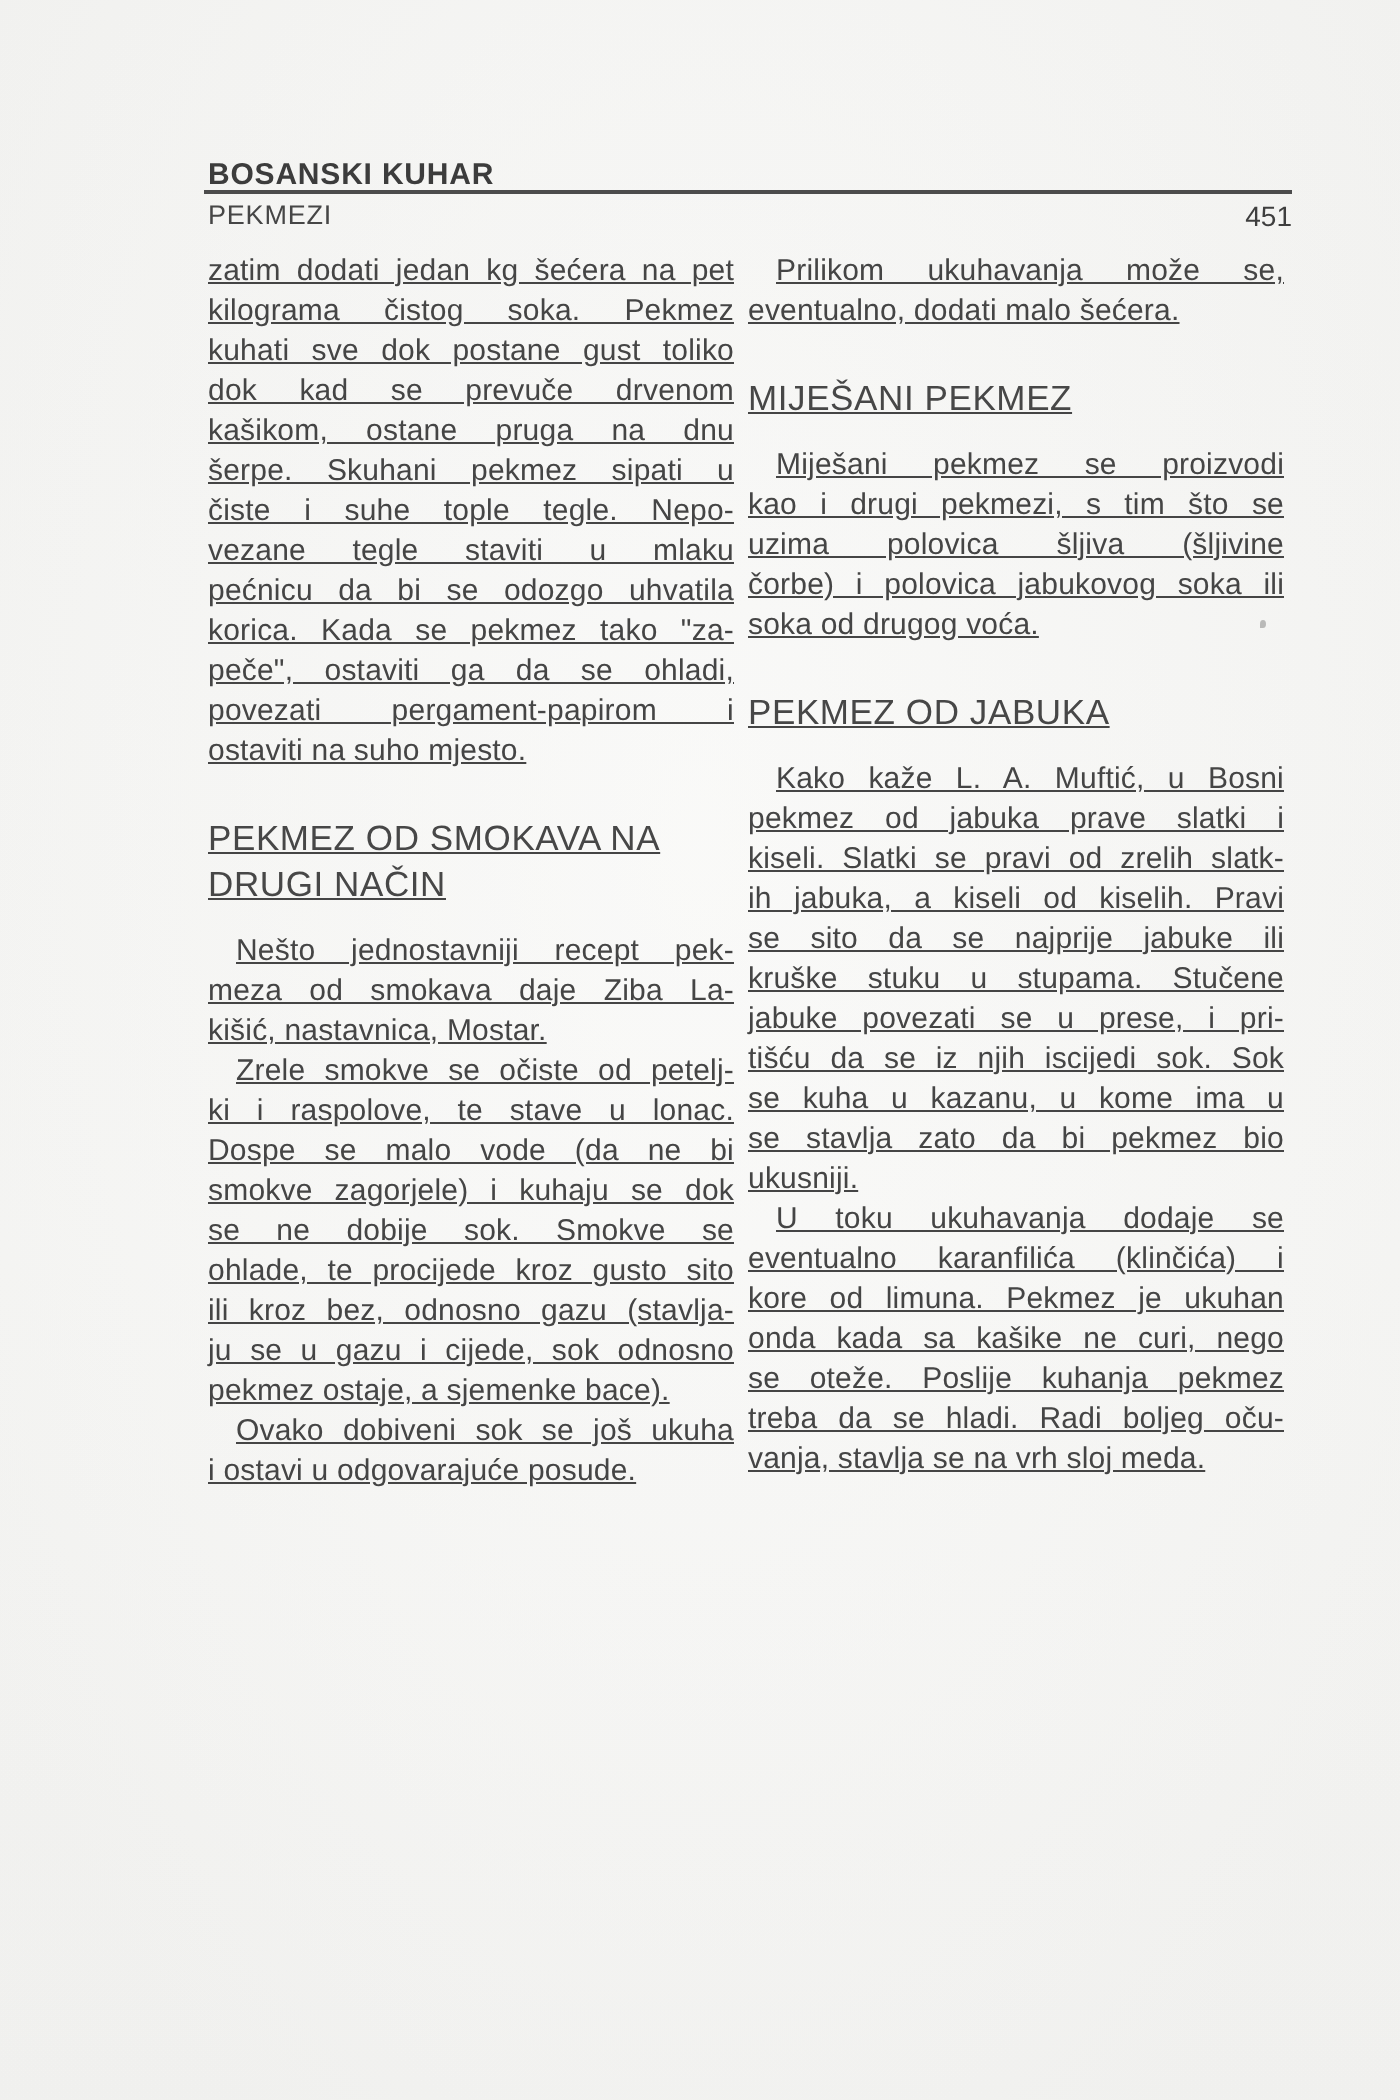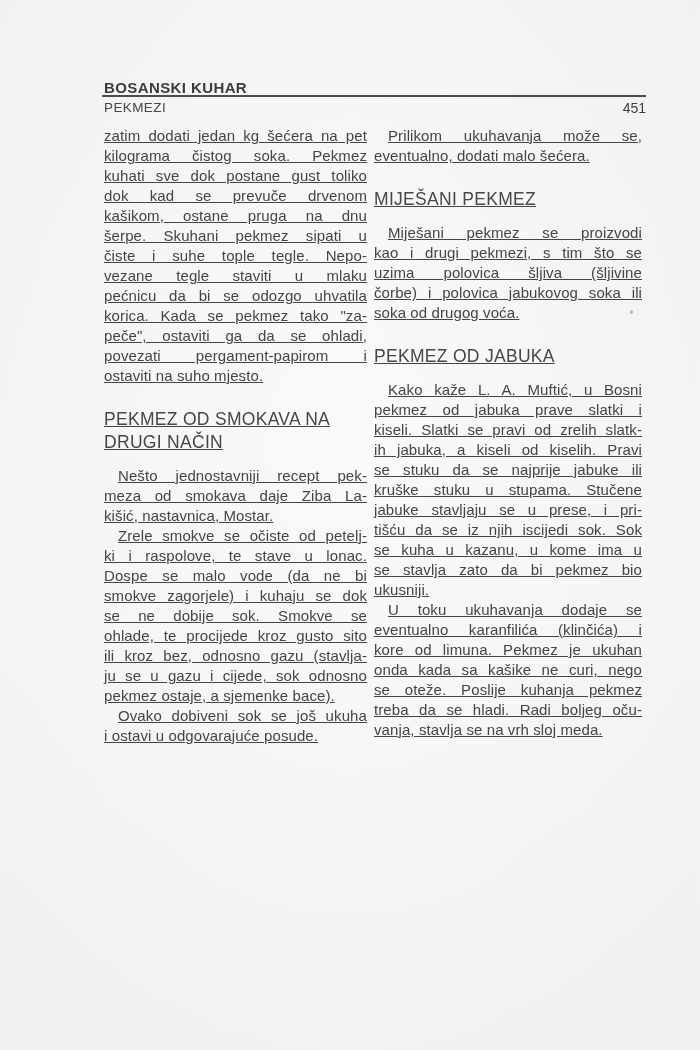--- a/index.html
+++ b/index.html
@@ -139,23 +139,23 @@
         <div class="ln last">soka od drugog voća.</div>
       </div>
       <div class="block heading">
         <div class="ln last">PEKMEZ OD JABUKA</div>
       </div>
       <div class="block paragraph">
         <div class="ln first">Kako kaže L. A. Muftić, u Bosni</div>
         <div class="ln">pekmez od jabuka prave slatki i</div>
         <div class="ln">kiseli. Slatki se pravi od zrelih slatk-</div>
         <div class="ln">ih jabuka, a kiseli od kiselih. Pravi</div>
-        <div class="ln">se stuku da se najprije jabuke ili</div>
+        <div class="ln">se sito da se najprije jabuke ili</div>
         <div class="ln">kruške stuku u stupama. Stučene</div>
-        <div class="ln">jabuke stavljaju se u prese, i pri-</div>
+        <div class="ln">jabuke povezati se u prese, i pri-</div>
         <div class="ln">tišću da se iz njih iscijedi sok. Sok</div>
         <div class="ln">se kuha u kazanu, u kome ima u</div>
         <div class="ln">se stavlja zato da bi pekmez bio</div>
         <div class="ln last">ukusniji.</div>
       </div>
       <div class="block paragraph">
         <div class="ln first">U toku ukuhavanja dodaje se</div>
         <div class="ln">eventualno karanfilića (klinčića) i</div>
         <div class="ln">kore od limuna. Pekmez je ukuhan</div>
         <div class="ln">onda kada sa kašike ne curi, nego</div>

